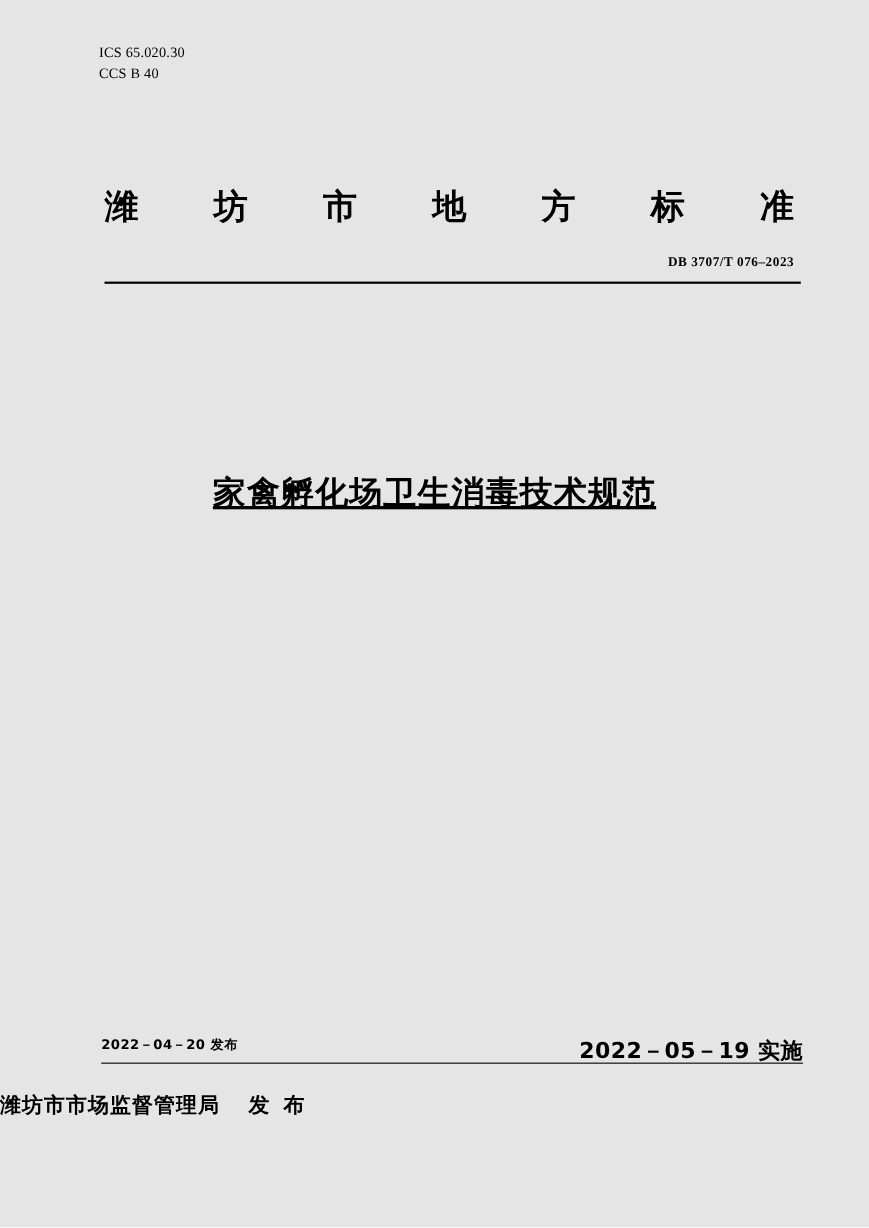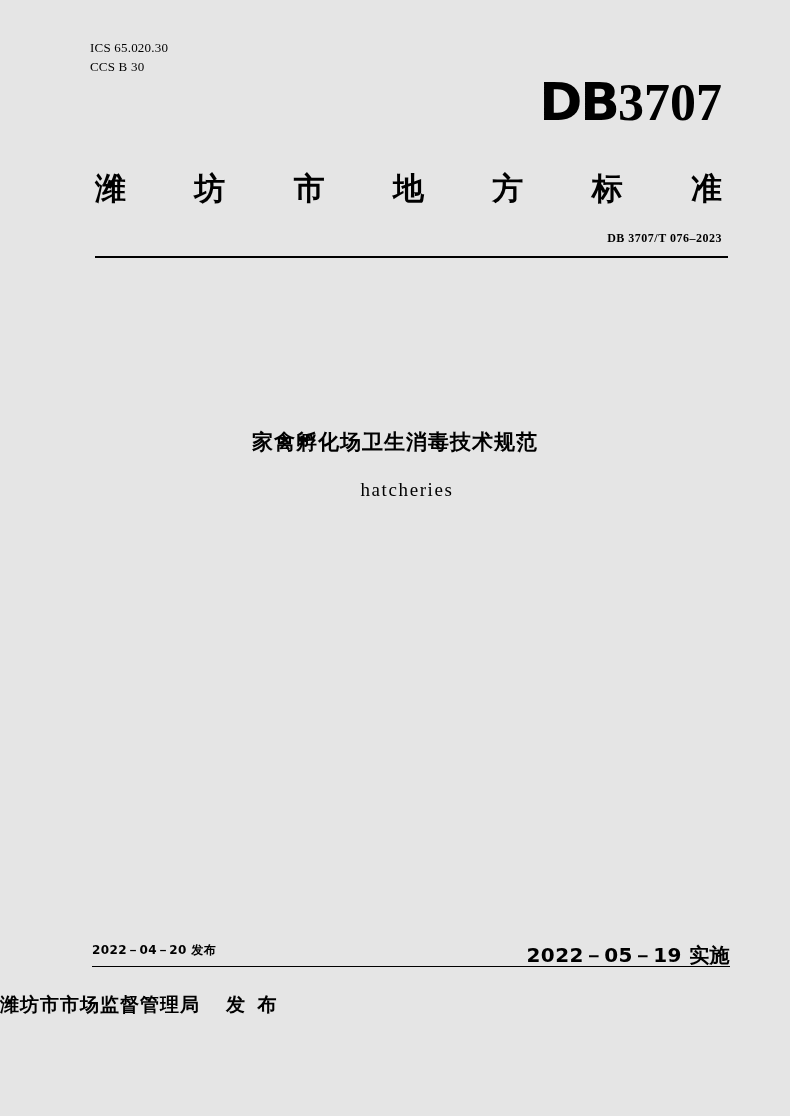--- a/index.html
+++ b/index.html
@@ -82,22 +82,23 @@
 
   
   .title-cn {
     position: absolute;
     left: 0;
     right: 0;
     top: 428px;
     text-align: center;
     font-family: "DejaVu Sans", sans-serif;
     font-weight: bold;
-    font-size: 21px;
+    font-size: 30px;
     letter-spacing: 1px;
+    text-decoration: underline;
   }
   .title-en {
     position: absolute;
     left: 120px;
     right: 96px;
     top: 474px;
     text-align: center;
     font-family: "Liberation Serif", serif;
     font-size: 19px;
     line-height: 31px;
@@ -147,43 +148,39 @@
     letter-spacing: 3px;
   }
 </style>
 </head>
 <body>
 
 <div class="page">
 
   <div class="ics-block">
     <div class="ics-line">ICS 65.020.30</div>
-    <div class="ics-line">CCS B 30</div>
+    <div class="ics-line">CCS B 40</div>
   </div>
 
-  <div class="db-number">
-    <span class="thick">DB</span><span>3707</span>
-  </div>
 
   <div class="std-title">
     <span>潍</span>
     <span>坊</span>
     <span>市</span>
     <span>地</span>
     <span>方</span>
     <span>标</span>
     <span>准</span>
   </div>
 
   <div class="std-code">DB 3707/T  076–2023</div>
   <div class="rule-top"></div>
 
   <div class="title-cn">家禽孵化场卫生消毒技术规范</div>
   <div class="title-en">
-    <div>hatcheries</div>
   </div>
 
   <div class="date-left">2022－04－20 发布</div>
   <div class="date-right">2022－05－19 实施</div>
   <div class="rule-bottom"></div>
 
   <div class="publisher">
     <span>潍坊市市场监督管理局</span><span class="pub-word">发  布</span>
   </div>
 

